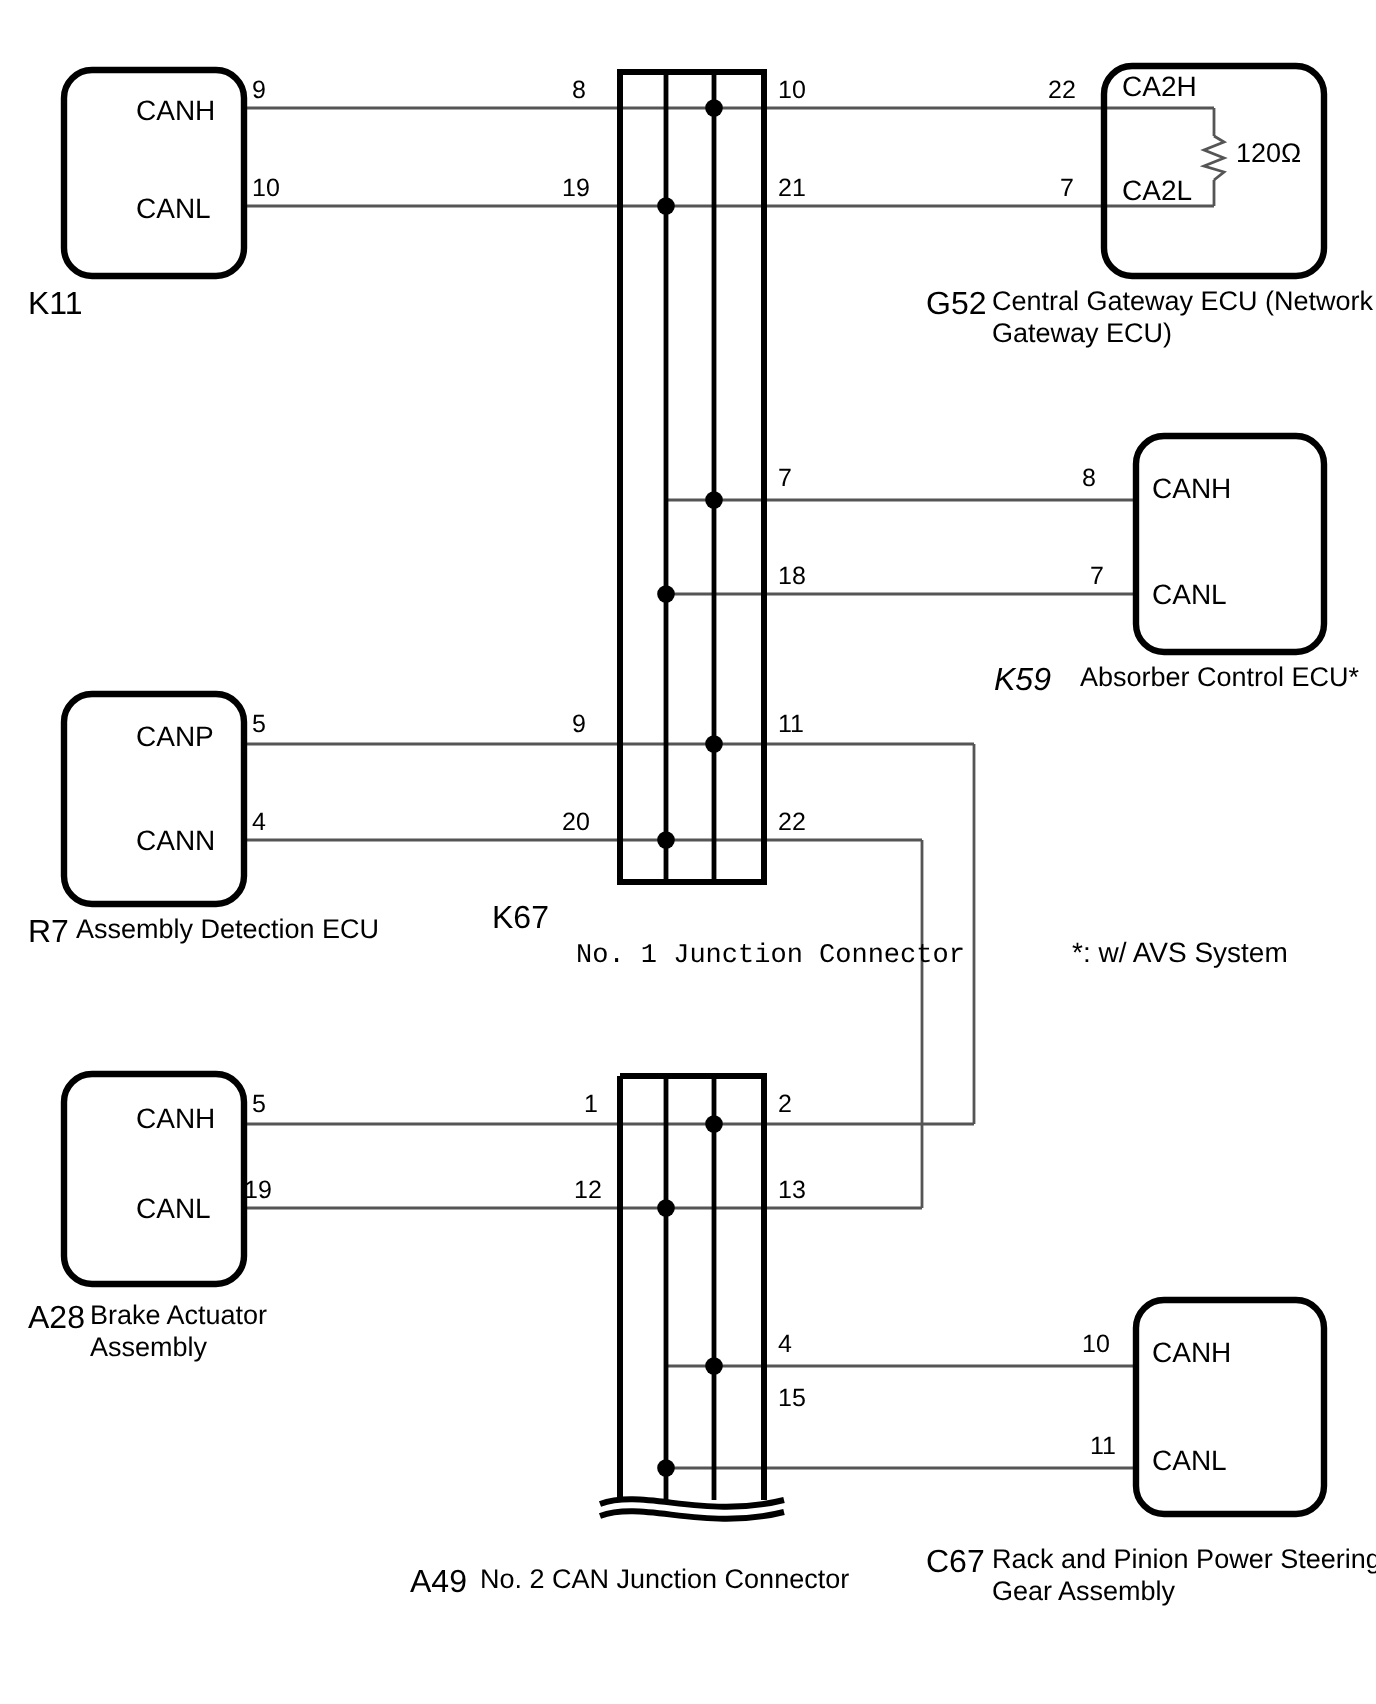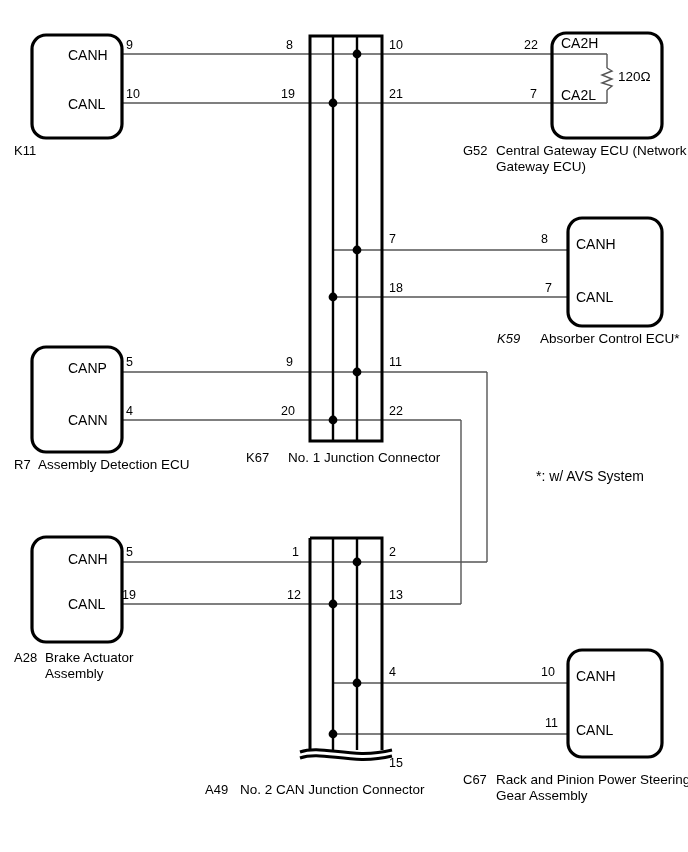--- a/index.html
+++ b/index.html
@@ -31,21 +31,21 @@
     white-space: pre;
     line-height: 1.22;
   }
   .pin-num {
     font-size: 12.5px;
   }
   .port-name {
     font-size: 14px;
   }
   .code {
-    font-size: 13px;
+    font-size: 16px;
   }
   .devname {
     font-size: 13.5px;
   }
   .note {
     font-size: 14px;
   }
   .ohm {
     font-size: 13.5px;
   }
@@ -163,38 +163,38 @@
   <div class="lbl pin-num" style="left:126px; top:404px;">4</div>
   <div class="lbl code" style="left:14px;  top:457px;">R7</div>
   <div class="lbl devname" style="left:38px;  top:457px;">Assembly Detection ECU</div>
 
   <div class="lbl pin-num" style="left:286px; top:355px;">9</div>
   <div class="lbl pin-num" style="left:281px; top:404px;">20</div>
   <div class="lbl pin-num" style="left:389px; top:355px;">11</div>
   <div class="lbl pin-num" style="left:389px; top:404px;">22</div>
 
   <div class="lbl code" style="left:246px; top:450px;">K67</div>
-  <div class="lbl devname" style="left:288px; top:450px;">No. 1 Junction Connector</div>
+  <div class="lbl devname" style="left:288px; top:471px;font-family:Liberation Mono, monospace;">No. 1 Junction Connector</div>
 
   <div class="lbl note" style="left:536px; top:468px;">*: w/ AVS System</div>
 
   <div class="lbl port-name" style="left:68px;  top:551px;">CANH</div>
   <div class="lbl port-name" style="left:68px;  top:596px;">CANL</div>
   <div class="lbl pin-num" style="left:126px; top:545px;">5</div>
   <div class="lbl pin-num" style="left:122px; top:588px;">19</div>
   <div class="lbl code" style="left:14px;  top:650px;">A28</div>
   <div class="lbl devname" style="left:45px;  top:650px;">Brake Actuator
 Assembly</div>
 
   <div class="lbl pin-num" style="left:292px; top:545px;">1</div>
   <div class="lbl pin-num" style="left:287px; top:588px;">12</div>
   <div class="lbl pin-num" style="left:389px; top:545px;">2</div>
   <div class="lbl pin-num" style="left:389px; top:588px;">13</div>
   <div class="lbl pin-num" style="left:389px; top:665px;">4</div>
-  <div class="lbl pin-num" style="left:389px; top:756px;">15</div>
+  <div class="lbl pin-num" style="left:389px; top:692px;">15</div>
 
   <div class="lbl code" style="left:205px; top:782px;">A49</div>
   <div class="lbl devname" style="left:240px; top:782px;">No. 2 CAN Junction Connector</div>
 
   <div class="lbl pin-num" style="left:541px; top:665px;">10</div>
   <div class="lbl pin-num" style="left:545px; top:716px;">11</div>
   <div class="lbl port-name" style="left:576px; top:668px;">CANH</div>
   <div class="lbl port-name" style="left:576px; top:722px;">CANL</div>
   <div class="lbl code" style="left:463px; top:772px;">C67</div>
   <div class="lbl devname" style="left:496px; top:772px;">Rack and Pinion Power Steering

